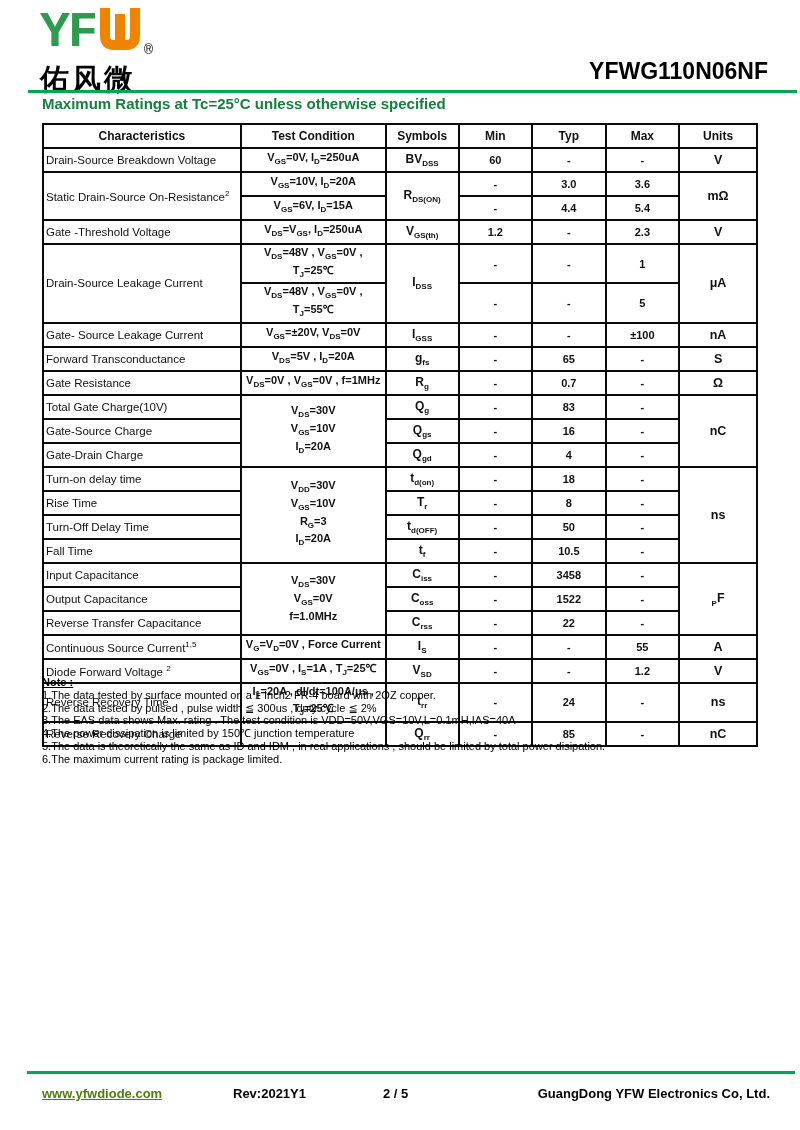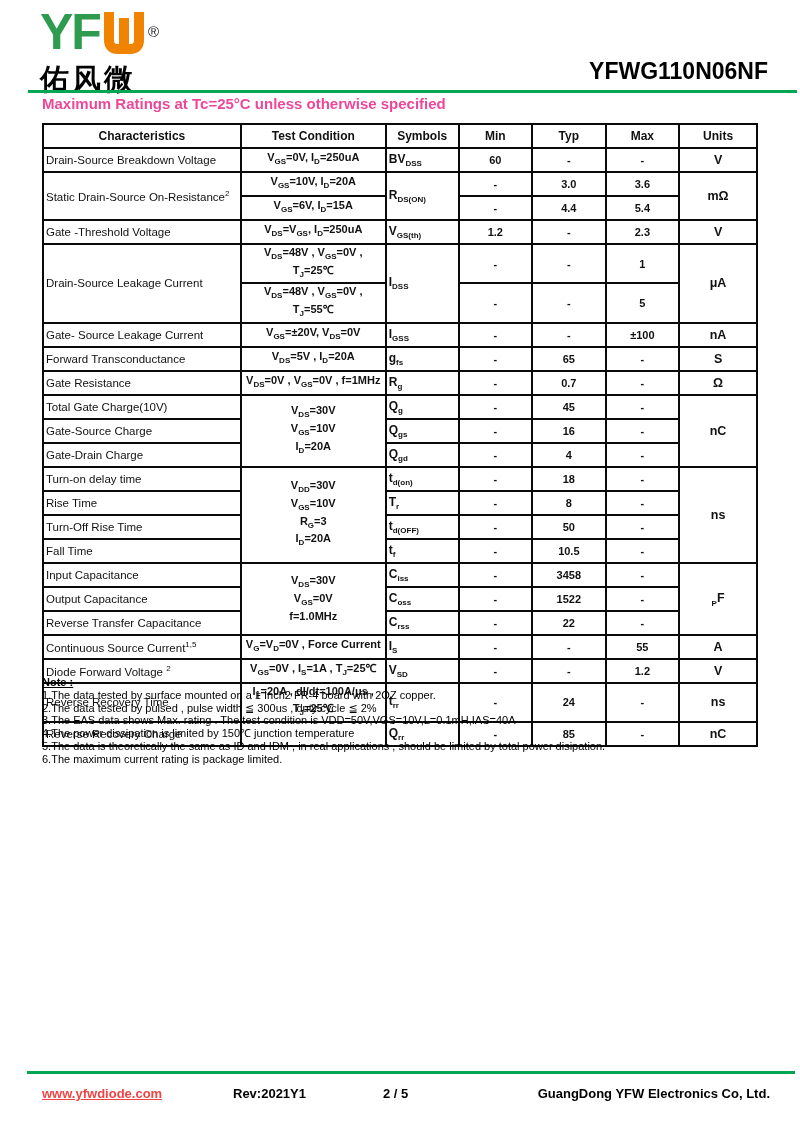--- a/index.html
+++ b/index.html
@@ -3,59 +3,59 @@
 <meta charset="utf-8">
 <style>
   * { margin:0; padding:0; box-sizing:border-box; }
   html,body { background:#ffffff; }
   body {
     width:800px; height:1130px; position:relative;
     font-family:"Liberation Sans", sans-serif; color:#111;
   }
   
   .logo { position:absolute; left:40px; top:6px; }
-  .logo-row { display:flex; align-items:center; height:52px; }
+  .logo-row { display:flex; align-items:flex-end; height:52px;font-family:Liberation Mono, monospace; }
   .logo-yf {
     font-size:50px; font-weight:700; letter-spacing:-2px;
     color:#2e9b4e; line-height:50px;
   }
   .logo-glyph { margin-left:2px; margin-top:8px; }
   .logo-reg { font-size:15px; font-weight:400; color:#222; margin-left:2px; line-height:14px; }
   .logo-cn { font-size:29px; font-weight:700; color:#000; letter-spacing:3px; margin-top:2px; }
   .part-number {
     position:absolute; top:58px; right:32px;
     font-size:23px; font-weight:700; color:#000;
   }
   .header-line { position:absolute; top:90px; left:28px; right:3px; height:3px; background:#00a651; }
   .section-title {
     position:absolute; top:95px; left:42px;
-    font-size:15px; font-weight:700; color:#ec4899;
+    font-size:15px; font-weight:700; color:#15803d;
   }
   
   .table-wrap { position:absolute; top:123px; left:42px; width:716px; }
   table.ratings { width:100%; border-collapse:collapse; table-layout:fixed; }
   table.ratings th, table.ratings td {
     border:2px solid #0a0a0a; padding:1px 2px; vertical-align:middle;
   }
   table.ratings th { height:24px; font-size:12px; font-weight:700; text-align:center; }
   table.ratings tbody tr { height:24px; }
   td.char { text-align:left; padding-left:5px; font-weight:400; font-size:11.5px; }
   td.cond { text-align:center; font-weight:700; font-size:11px; line-height:13.5px;margin-top:44px; }
-  td.sym  { font-weight:700; font-size:12px; }
+  td.sym  { text-align:center; font-weight:700; font-size:12px; }
   td.val  { text-align:center; font-weight:700; font-size:11px; }
   td.unit { text-align:center; font-weight:700; font-size:12.5px; }
   table.ratings sub { font-size:8px; }
   table.ratings sup { font-size:8px; }
   
   .notes { position:absolute; top:676px; left:42px; right:30px; font-size:11px; line-height:12.8px; color:#000; }
   .notes .note-title { font-weight:700;text-decoration:underline; }
   
   .footer-line { position:absolute; top:1071px; left:27px; right:5px; height:3px; background:#00a651; }
   .footer { position:absolute; top:1086px; left:0; width:800px; height:20px; font-size:13px; font-weight:700; }
-  .footer-link { position:absolute; left:42px; color:#ef4444; text-decoration:underline; }
+  .footer-link { position:absolute; left:42px; color:#4d7c0f; text-decoration:underline; }
   .footer-rev  { position:absolute; left:233px; color:#000; }
   .footer-page { position:absolute; left:383px; color:#000; }
   .footer-company { position:absolute; right:30px; color:#000; }
 </style>
 </head>
 <body>
 
 <div class="logo">
   <div class="logo-row">
     <span class="logo-yf">YF</span>
@@ -170,21 +170,21 @@
           <td class="val">-</td>
           <td class="val">0.7</td>
           <td class="val">-</td>
           <td class="unit">Ω</td>
         </tr>
         <tr>
           <td class="char">Total Gate Charge(10V)</td>
           <td class="cond" rowspan="3">V<sub>DS</sub>=30V<br>V<sub>GS</sub>=10V<br>I<sub>D</sub>=20A</td>
           <td class="sym">Q<sub>g</sub></td>
           <td class="val">-</td>
-          <td class="val">45</td>
+          <td class="val">83</td>
           <td class="val">-</td>
           <td class="unit" rowspan="3">nC</td>
         </tr>
         <tr>
           <td class="char">Gate-Source Charge</td>
           <td class="sym">Q<sub>gs</sub></td>
           <td class="val">-</td>
           <td class="val">16</td>
           <td class="val">-</td>
         </tr>
@@ -205,21 +205,21 @@
           <td class="unit" rowspan="4">ns</td>
         </tr>
         <tr>
           <td class="char">Rise Time</td>
           <td class="sym">T<sub>r</sub></td>
           <td class="val">-</td>
           <td class="val">8</td>
           <td class="val">-</td>
         </tr>
         <tr>
-          <td class="char">Turn-Off  Rise Time</td>
+          <td class="char">Turn-Off  Delay Time</td>
           <td class="sym">t<sub>d(OFF)</sub></td>
           <td class="val">-</td>
           <td class="val">50</td>
           <td class="val">-</td>
         </tr>
         <tr>
           <td class="char">Fall Time</td>
           <td class="sym">t<sub>f</sub></td>
           <td class="val">-</td>
           <td class="val">10.5</td>

